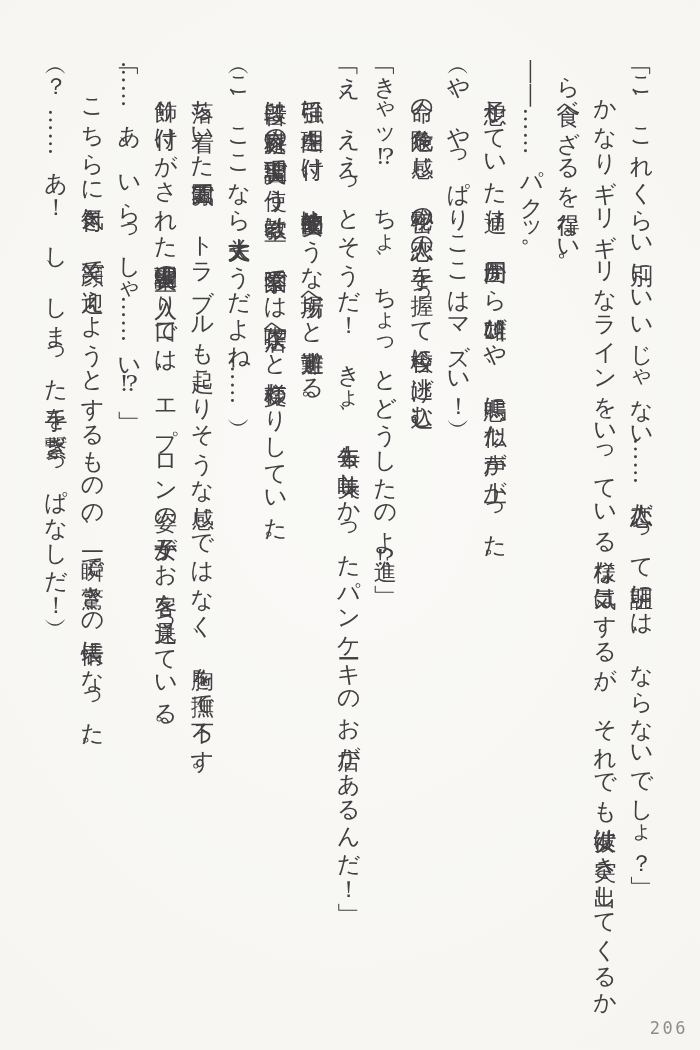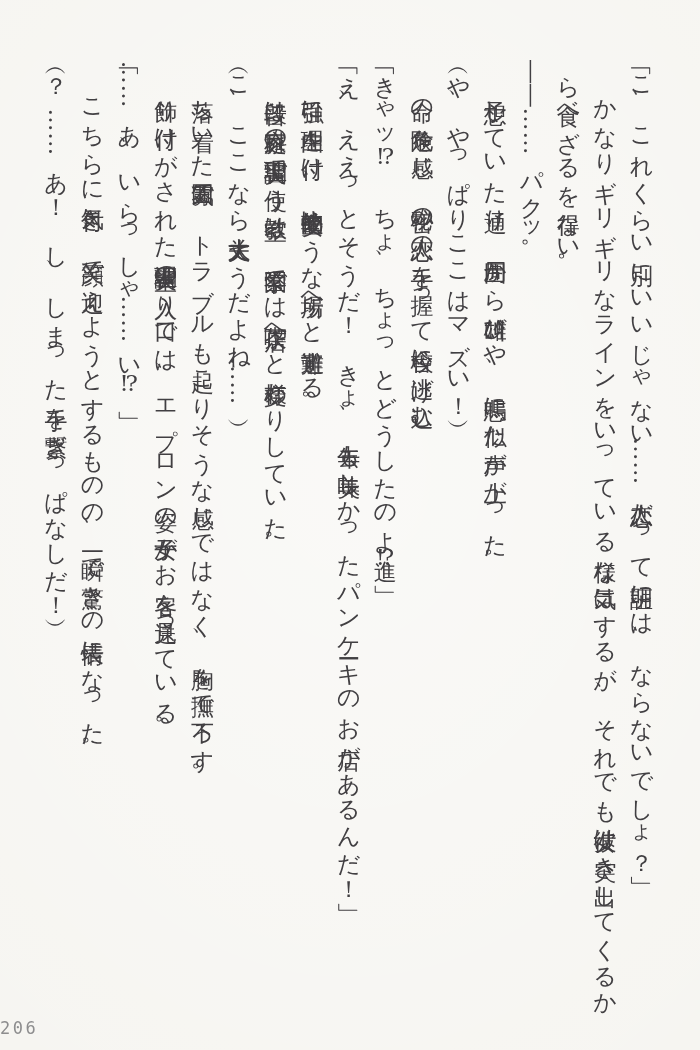--- a/index.html
+++ b/index.html
@@ -41,21 +41,21 @@
     padding: 0;
   }
   .text-block p.indent {
     text-indent: 1em;
   }
   .page-number {
     position: absolute;
     bottom: 12px;
     left: 0;
     right: 12px;
-    text-align: left;
+    text-align: right;
     font-family: "DejaVu Sans Mono", "Liberation Mono", monospace;
     font-size: 17px;
     letter-spacing: 2.5px;
     color: #8d8d8e;
   }
 </style>
 </head>
 <body>
 
 <div class="page">

